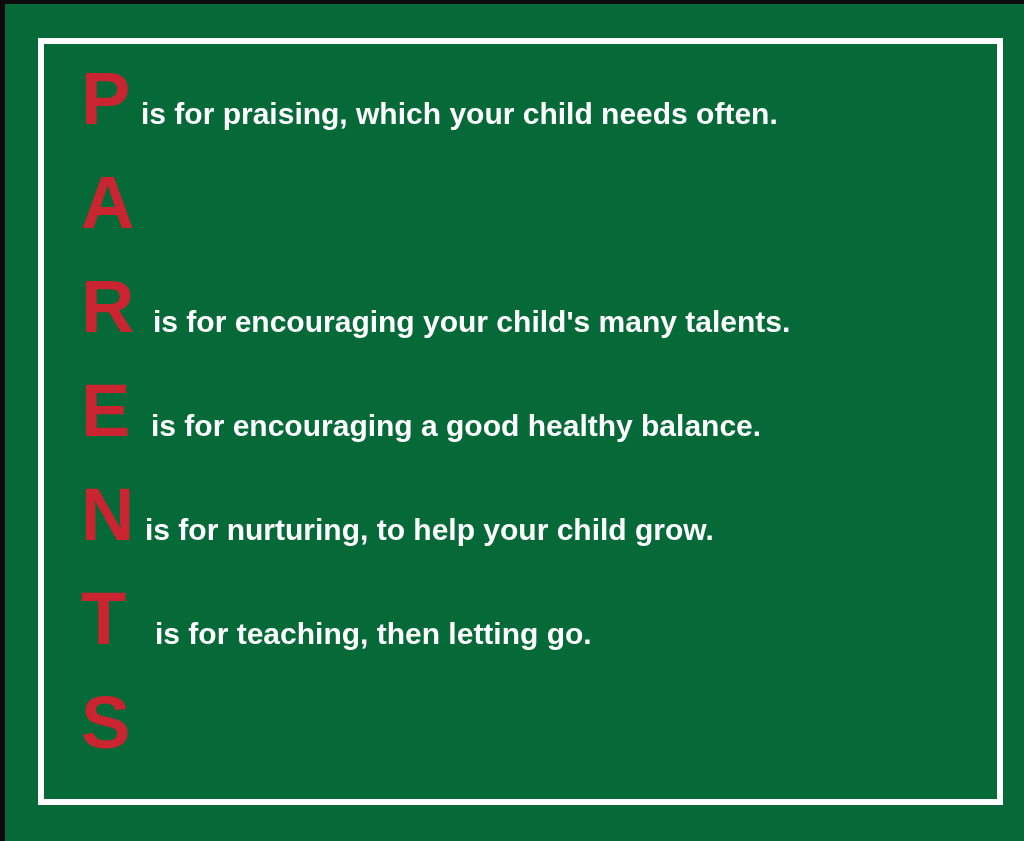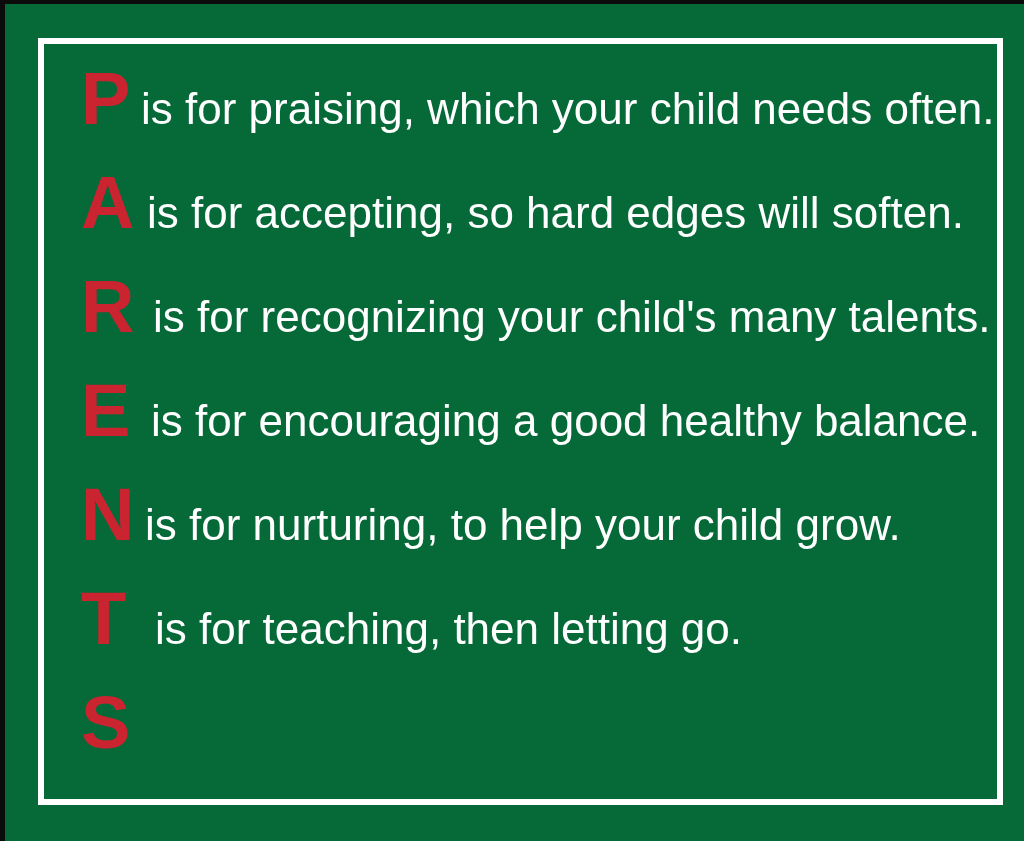--- a/index.html
+++ b/index.html
@@ -64,22 +64,22 @@
     line-height: 1;
     font-family: "Liberation Sans", sans-serif;
     letter-spacing: -1px;
     display: inline-block;
     width: 52px;
     flex: 0 0 auto;
   }
 
   .phrase {
     color: #ffffff;
-    font-size: 44px;
-    font-weight: normal;
+    font-size: 30px;
+    font-weight: bold;
     line-height: 1;
     font-family: "Liberation Sans", sans-serif;
     white-space: nowrap;
     display: inline-block;
     flex: 0 0 auto;
   }
 
   
   .line-0 .phrase { margin-left: 8px; }
   .line-1 .phrase { margin-left: 14px; }
@@ -98,26 +98,25 @@
 
   <div id="lines">
 
     <div class="line line-0">
       <span class="initial">P</span>
       <span class="phrase">is for praising, which your child needs often.</span>
     </div>
 
     <div class="line line-1">
       <span class="initial">A</span>
-      <span class="phrase">is for accepting, so hard edges will soften.</span>
     </div>
 
     <div class="line line-2">
       <span class="initial">R</span>
-      <span class="phrase">is for recognizing your child's many talents.</span>
+      <span class="phrase">is for encouraging your child's many talents.</span>
     </div>
 
     <div class="line line-3">
       <span class="initial">E</span>
       <span class="phrase">is for encouraging a good healthy balance.</span>
     </div>
 
     <div class="line line-4">
       <span class="initial">N</span>
       <span class="phrase">is for nurturing, to help your child grow.</span>

